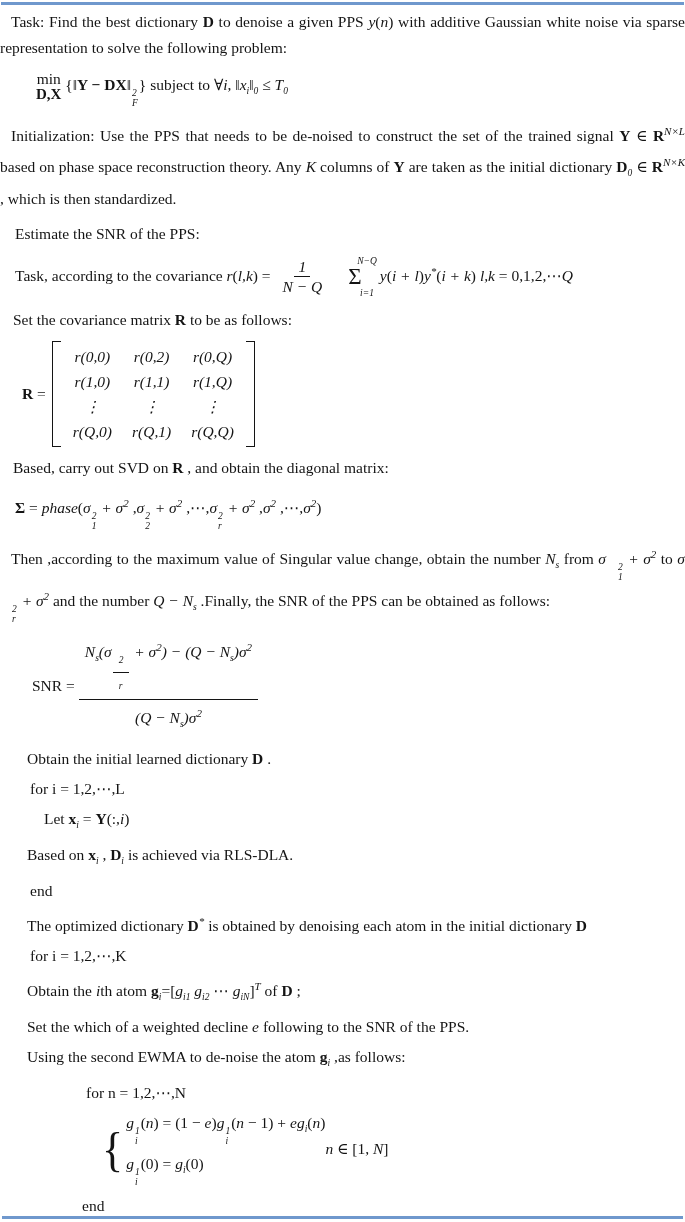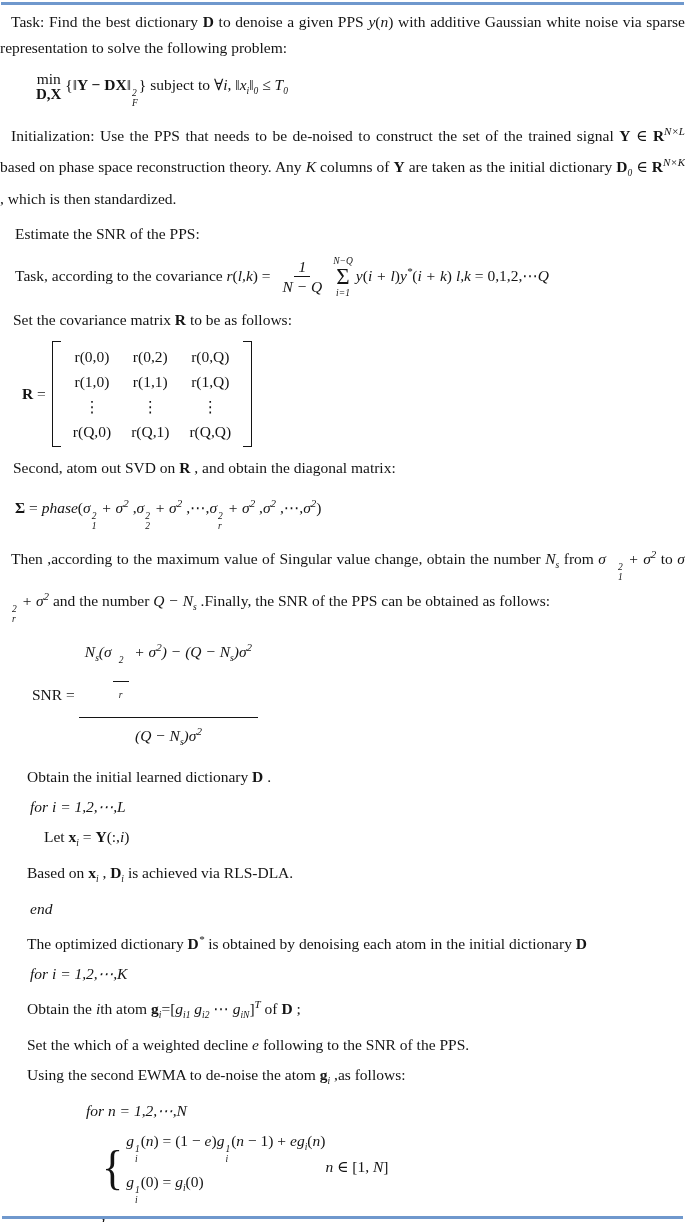--- a/index.html
+++ b/index.html
@@ -15,21 +15,21 @@
   .p{margin:4px 0;line-height:26px;}
   .pj{text-align:justify;text-indent:11px;}
   .ind13{padding-left:13px;}
   .ind27{padding-left:27px;}
   .ind30{padding-left:30px;}
   .ind34{padding-left:34px;}
   .ind44{padding-left:44px;}
   .ind86{padding-left:86px;}
   .ind82{padding-left:82px;}
   .fgap{margin:9px 2px;}
-  .it{font-style:italic;}
+  .it{}
   
   .r-t{}
   .r-i{font-style:italic;}
   .r-b{font-weight:bold;}
   .r-sup{font-size:11px;font-style:italic;vertical-align:6px;}
   .r-sub{font-size:9.5px;font-style:italic;vertical-align:-4px;}
   
   .x-ss{display:inline-flex;flex-direction:column;align-items:flex-start;
         font-size:9.5px;font-style:italic;line-height:1.05;vertical-align:-6px;margin:0 1px;}
   .x-ss .a,.x-ss .b{display:block;}
@@ -38,33 +38,33 @@
   .x-stk .a{display:block;}
   .x-stk .b{display:block;font-size:15px;font-weight:bold;line-height:1;}
   
   .x-frac{display:inline-flex;flex-direction:column;align-items:center;vertical-align:middle;
           font-style:italic;margin:0 4px;line-height:1.25;}
   .x-frac .a{display:block;border-bottom:1px solid #141414;padding:0 4px;}
   .x-frac .b{display:block;padding:0 4px;}
   
   .x-sum{display:inline-flex;flex-direction:column;align-items:center;vertical-align:middle;
          margin:0 3px;line-height:1;}
-  .x-sum .a,.x-sum .b{display:block;font-size:9.5px;font-style:italic;line-height:1.1;}
+  .x-sum .a,.x-sum .b{display:block;font-size:9.5px;font-style:italic;line-height:1.1;margin-left:24px;}
   .x-sum .m{display:block;font-size:23px;line-height:0.95;}
   
   .mrow{display:flex;align-items:center;padding-left:20px;margin:8px 2px;}
   .mlabel{margin-right:6px;}
   .bl{align-self:stretch;width:8px;border:1.6px solid #141414;border-right:none;margin-right:4px;}
   .br{align-self:stretch;width:8px;border:1.6px solid #141414;border-left:none;margin-left:4px;}
   .mgrid{display:grid;grid-template-columns:repeat(3,auto);column-gap:20px;row-gap:0;
-         padding:3px 8px;text-align:center;line-height:25px;}
+         padding:3px 8px;font-style:italic;text-align:center;line-height:25px;}
   
   .snrrow{display:flex;align-items:center;padding-left:30px;margin:9px 2px;}
   .bigfrac{display:inline-flex;flex-direction:column;align-items:center;font-style:italic;margin-left:4px;}
-  .bigfrac .a{display:block;border-bottom:1px solid #141414;padding:1px 6px 9px;line-height:24px;}
+  .bigfrac .a{display:block;border-bottom:1px solid #141414;padding:1px 6px 0;line-height:24px;}
   .bigfrac .b{display:block;padding:1px 6px;line-height:24px;}
   
   .caserow{display:flex;align-items:center;padding-left:100px;margin:5px 2px;}
   .cbrace{font-size:44px;font-weight:300;line-height:0.9;margin-right:3px;
           transform:scaleY(1.12);transform-origin:center;}
   .ceqs{display:flex;flex-direction:column;gap:5px;line-height:23px;}
   .cside{}
 </style>
 </head>
 <body>
@@ -109,21 +109,21 @@
     <span>⋮</span>
     <span>⋮</span>
     <span>⋮</span>
     <span>r(Q,0)</span>
     <span>r(Q,1)</span>
     <span>r(Q,Q)</span>
   </span>
   <span class="br"></span>
 </div>
 
-<div class="p ind13"><span class="r-t">Second, atom out SVD on </span><span class="r-b">R</span><span class="r-t"> , and obtain the diagonal matrix:</span></div>
+<div class="p ind13"><span class="r-t">Based, carry out SVD on </span><span class="r-b">R</span><span class="r-t"> , and obtain the diagonal matrix:</span></div>
 
 <div class="p fgap ind13"><span class="r-b">Σ</span><span class="r-t"> = </span><span class="r-i">phase</span><span class="r-t">(</span><span class="r-i">σ</span><span class="x-ss">
       <span class="a">2</span>
       <span class="b">1</span>
     </span><span class="r-i"> + σ</span><span class="r-sup">2</span><span class="r-t"> ,</span><span class="r-i">σ</span><span class="x-ss">
       <span class="a">2</span>
       <span class="b">2</span>
     </span><span class="r-i"> + σ</span><span class="r-sup">2</span><span class="r-t"> ,⋯,</span><span class="r-i">σ</span><span class="x-ss">
       <span class="a">2</span>
       <span class="b">r</span>

